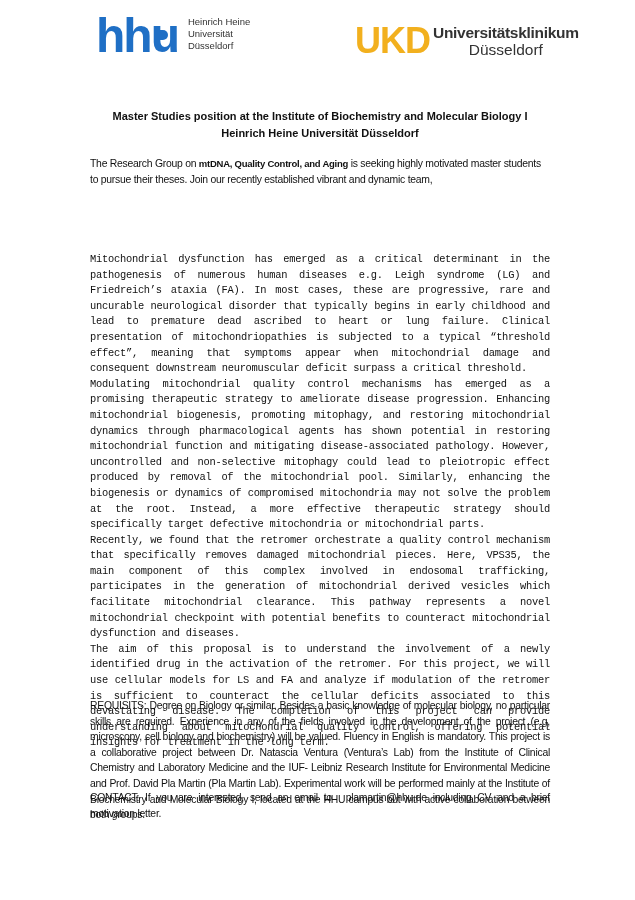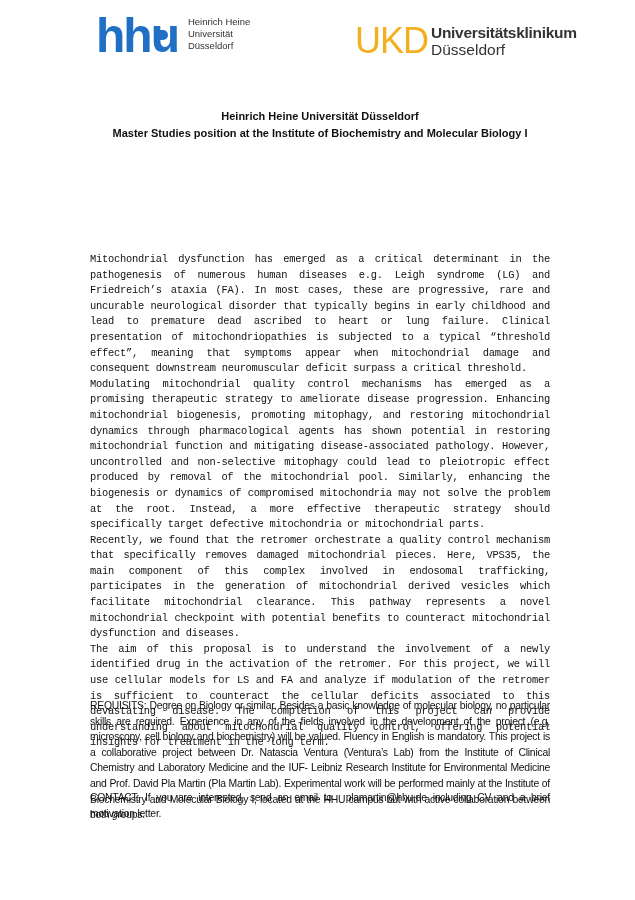--- a/index.html
+++ b/index.html
@@ -10,22 +10,22 @@
   
   .hhu-logo { position: absolute; left: 96px; top: 16px; height: 42px; display: flex; align-items: flex-start; }
   .hhu-mark { font-family: "Liberation Sans", sans-serif; font-weight: bold; color: #1f6fc5;
               font-size: 48px; line-height: 40px; letter-spacing: -2px; }
   .hhu-text { margin-left: 10px; font-size: 9.5px; line-height: 12px; color: #333; }
   .hhu-dot { position: absolute; left: 158px; top: 30px; width: 10px; height: 10px; background: #1f6fc5;
              border-radius: 0 5px 5px 0; }
 
   .ukd-logo { position: absolute; left: 355px; top: 22px; display: flex; align-items: center; }
   .ukd-mark { font-family: "Liberation Sans", sans-serif; color: #f2b01e; font-size: 36px; line-height: 38px;
-              letter-spacing: -1px; }
-  .ukd-text { margin-left: 3px; font-size: 15.5px; line-height: 17px; color: #333; }
+              letter-spacing: -1px; font-weight: bold; }
+  .ukd-text { margin-left: 3px; font-size: 15.5px; line-height: 17px; color: #333; text-align: center; }
   .ukd-text .l1 { font-weight: bold; letter-spacing: -0.3px; }
 
   
   .heading { position: absolute; left: 90px; width: 460px; text-align: center; font-weight: bold;
              font-size: 11px; line-height: 17px; color: #111; }
   .para { position: absolute; left: 90px; width: 460px; font-size: 10.4px; line-height: 15.6px;
           text-align: justify; color: #111; letter-spacing: -0.25px; }
   .para p { margin: 0; text-align: justify; }
   .intro .bold { font-weight: bold; font-size: 9.5px; }
   .intro { text-align: left; }
@@ -48,24 +48,27 @@
 
   <div class="ukd-logo">
     <span class="ukd-mark">UKD</span>
     <div class="ukd-text">
       <div class="l1">Universitätsklinikum</div>
       <div>Düsseldorf</div>
     </div>
   </div>
 
   <div class="heading" style="top:108px;">
+    <div>Master Studies position at the Institute of Biochemistry and Molecular Biology I</div>
     <div>Heinrich Heine Universität Düsseldorf</div>
-    <div>Master Studies position at the Institute of Biochemistry and Molecular Biology I</div>
   </div>
 
+  <div class="para intro" style="top:156px;">
+    <span>The Research Group on </span><span class="bold">mtDNA, Quality Control, and Aging</span><span> is seeking highly motivated master students to pursue their theses. Join our recently established vibrant and dynamic team,</span>
+  </div>
 
 
   <div class="para" style="top:252px;font-family:Liberation Mono, monospace;">
     <p>Mitochondrial dysfunction has emerged as a critical determinant in the pathogenesis of numerous human diseases e.g. Leigh syndrome (LG) and Friedreich’s ataxia (FA). In most cases, these are progressive, rare and uncurable neurological disorder that typically begins in early childhood and lead to premature dead ascribed to heart or lung failure.  Clinical presentation of mitochondriopathies is subjected to a typical “threshold effect”, meaning that symptoms appear when mitochondrial damage and consequent downstream neuromuscular deficit surpass a critical threshold.</p>
     <p>Modulating mitochondrial quality control mechanisms has emerged as a promising therapeutic strategy to ameliorate disease progression. Enhancing mitochondrial biogenesis, promoting mitophagy, and restoring mitochondrial dynamics through pharmacological agents has shown potential in restoring mitochondrial function and mitigating disease-associated pathology. However, uncontrolled and non-selective mitophagy could lead to pleiotropic effect produced by removal of the mitochondrial pool. Similarly, enhancing the biogenesis or dynamics of compromised mitochondria may not solve the problem at the root. Instead, a more effective therapeutic strategy should specifically target defective mitochondria or mitochondrial parts.</p>
     <p>Recently, we found that the retromer orchestrate a quality control mechanism that specifically removes damaged mitochondrial pieces. Here, VPS35, the main component of this complex involved in endosomal trafficking, participates in the generation of mitochondrial derived vesicles which facilitate mitochondrial clearance. This pathway represents a novel mitochondrial checkpoint with potential benefits to counteract mitochondrial dysfunction and diseases.</p>
     <p>The aim of this proposal is to understand the involvement of a newly identified drug in the activation of the retromer. For this project, we will use cellular models for LS and FA and analyze if modulation of the retromer is sufficient to counteract the cellular deficits associated to this devastating disease. The completion of this project can provide understanding about mitochondrial quality control, offering potential insights for treatment in the long term.</p>
   </div>
 
   <div class="para" style="top:655px;margin-top:43px;">

